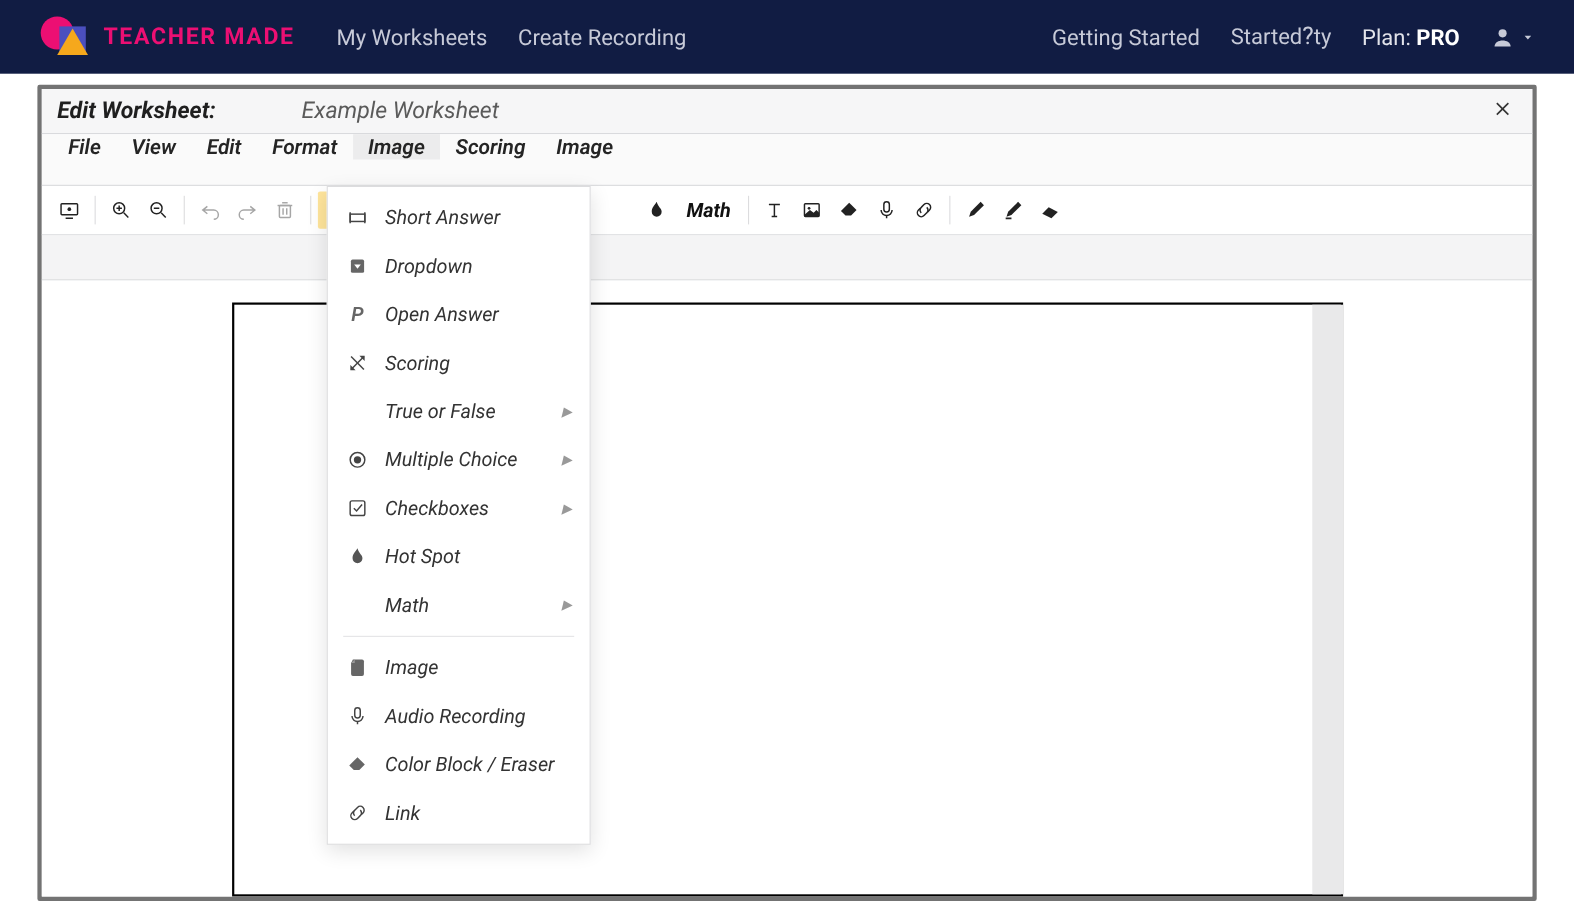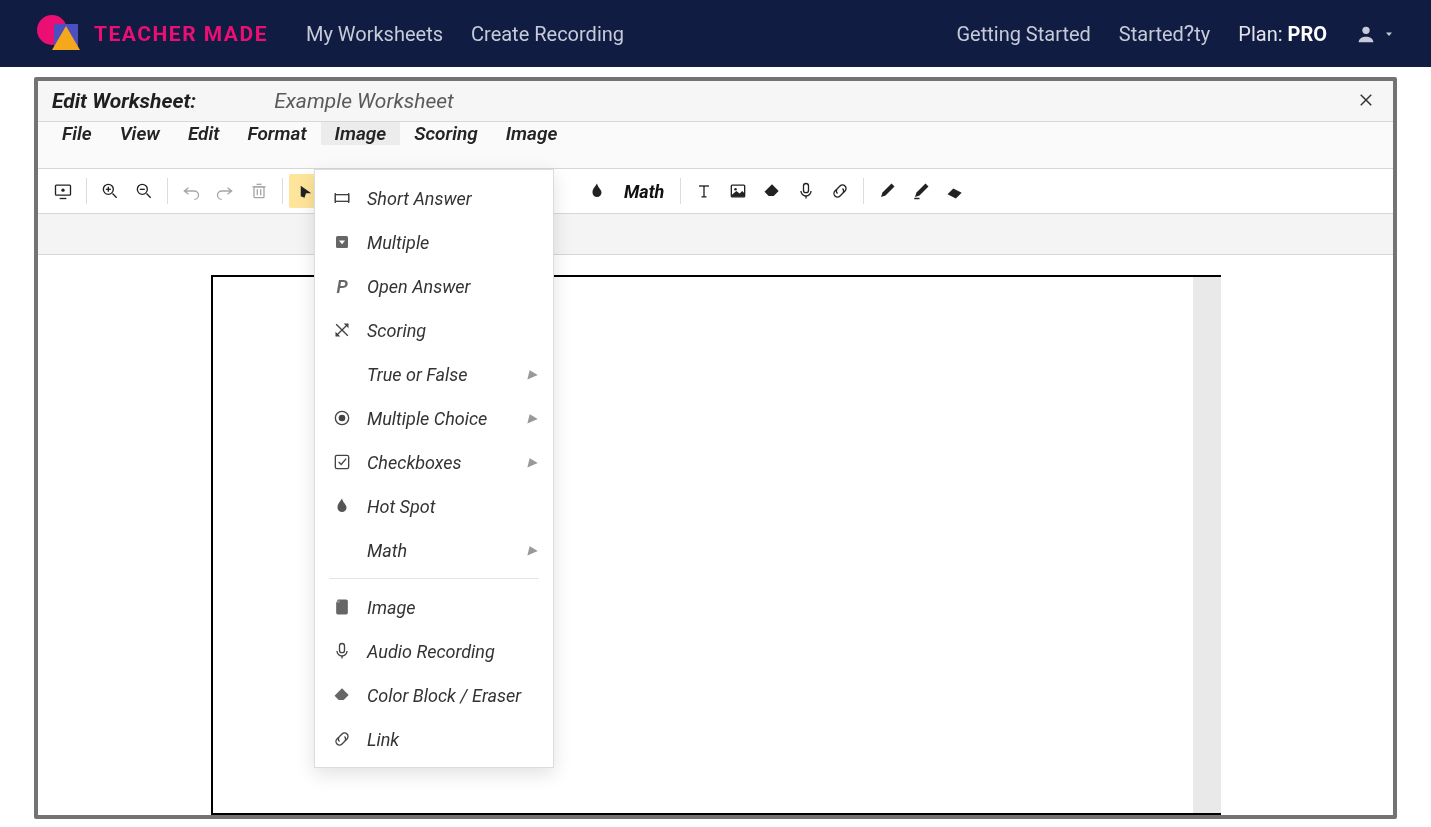--- a/index.html
+++ b/index.html
@@ -227,21 +227,21 @@
     height: 1px;
     background: #e4e4e6;
     margin: 6px 14px;
   }
 
   
   .editor { position: relative; }
   .insert-menu { top: 47px; left: 266px;  }
 
   
-  .insert-menu { top: 88px; left: 276px; }
+  .insert-menu { top: 88px; left: 259px; }
 </style>
 </head>
 <body>
 
 <div class="topnav">
   <div class="logo">
     <span class="logo-mark">
       <svg viewBox="0 0 48 40" width="48" height="40">
         <circle cx="16" cy="16" r="15" fill="#ec0f73"></circle>
         <rect x="18" y="10" width="24" height="24" fill="#4b4fbf"></rect>
@@ -435,21 +435,21 @@
         </span>
         <span>Short Answer</span>
       </div>
       <div class="ins-item">
         <span class="ic filled">
           <svg width="18" height="18" viewBox="0 0 24 24">
               <rect x="4" y="4" width="16" height="16" rx="2" fill="#666"></rect>
               <polygon points="8,10 16,10 12,15" fill="#fff"></polygon>
             </svg>
         </span>
-        <span>Multiple</span>
+        <span>Dropdown</span>
       </div>
       <div class="ins-item">
         <span class="ic" style="font-weight:600;color:#666">P</span>
         <span>Open Answer</span>
       </div>
       <div class="ins-item">
         <span class="ic">
           <svg width="20" height="20" viewBox="0 0 24 24">
               <line x1="5" y1="5" x2="19" y2="19"></line>
               <line x1="19" y1="5" x2="5" y2="19"></line>

